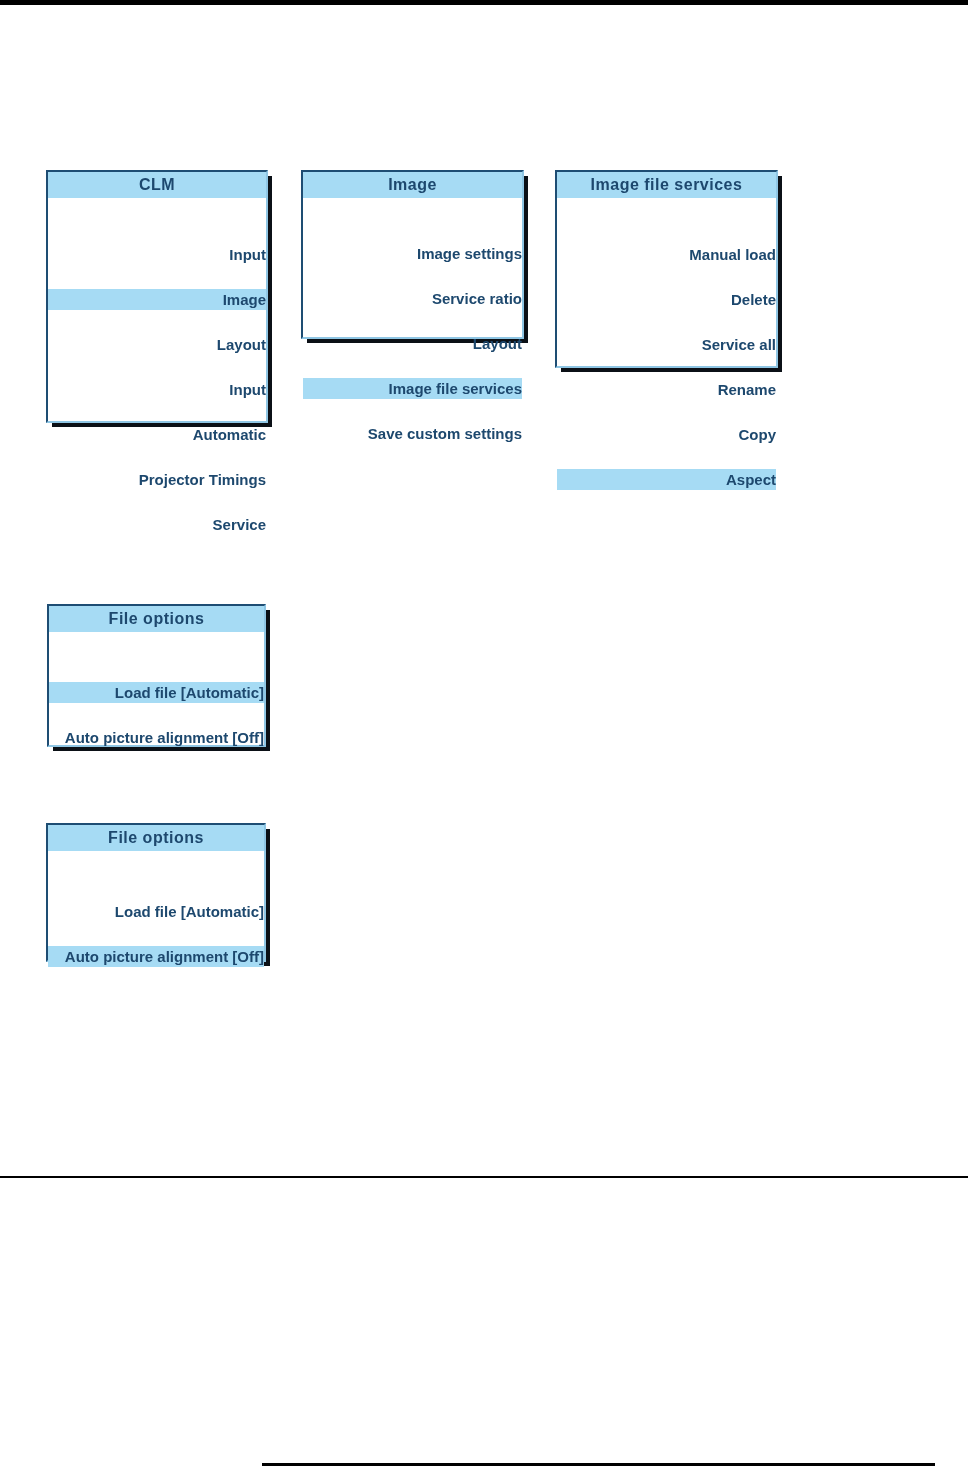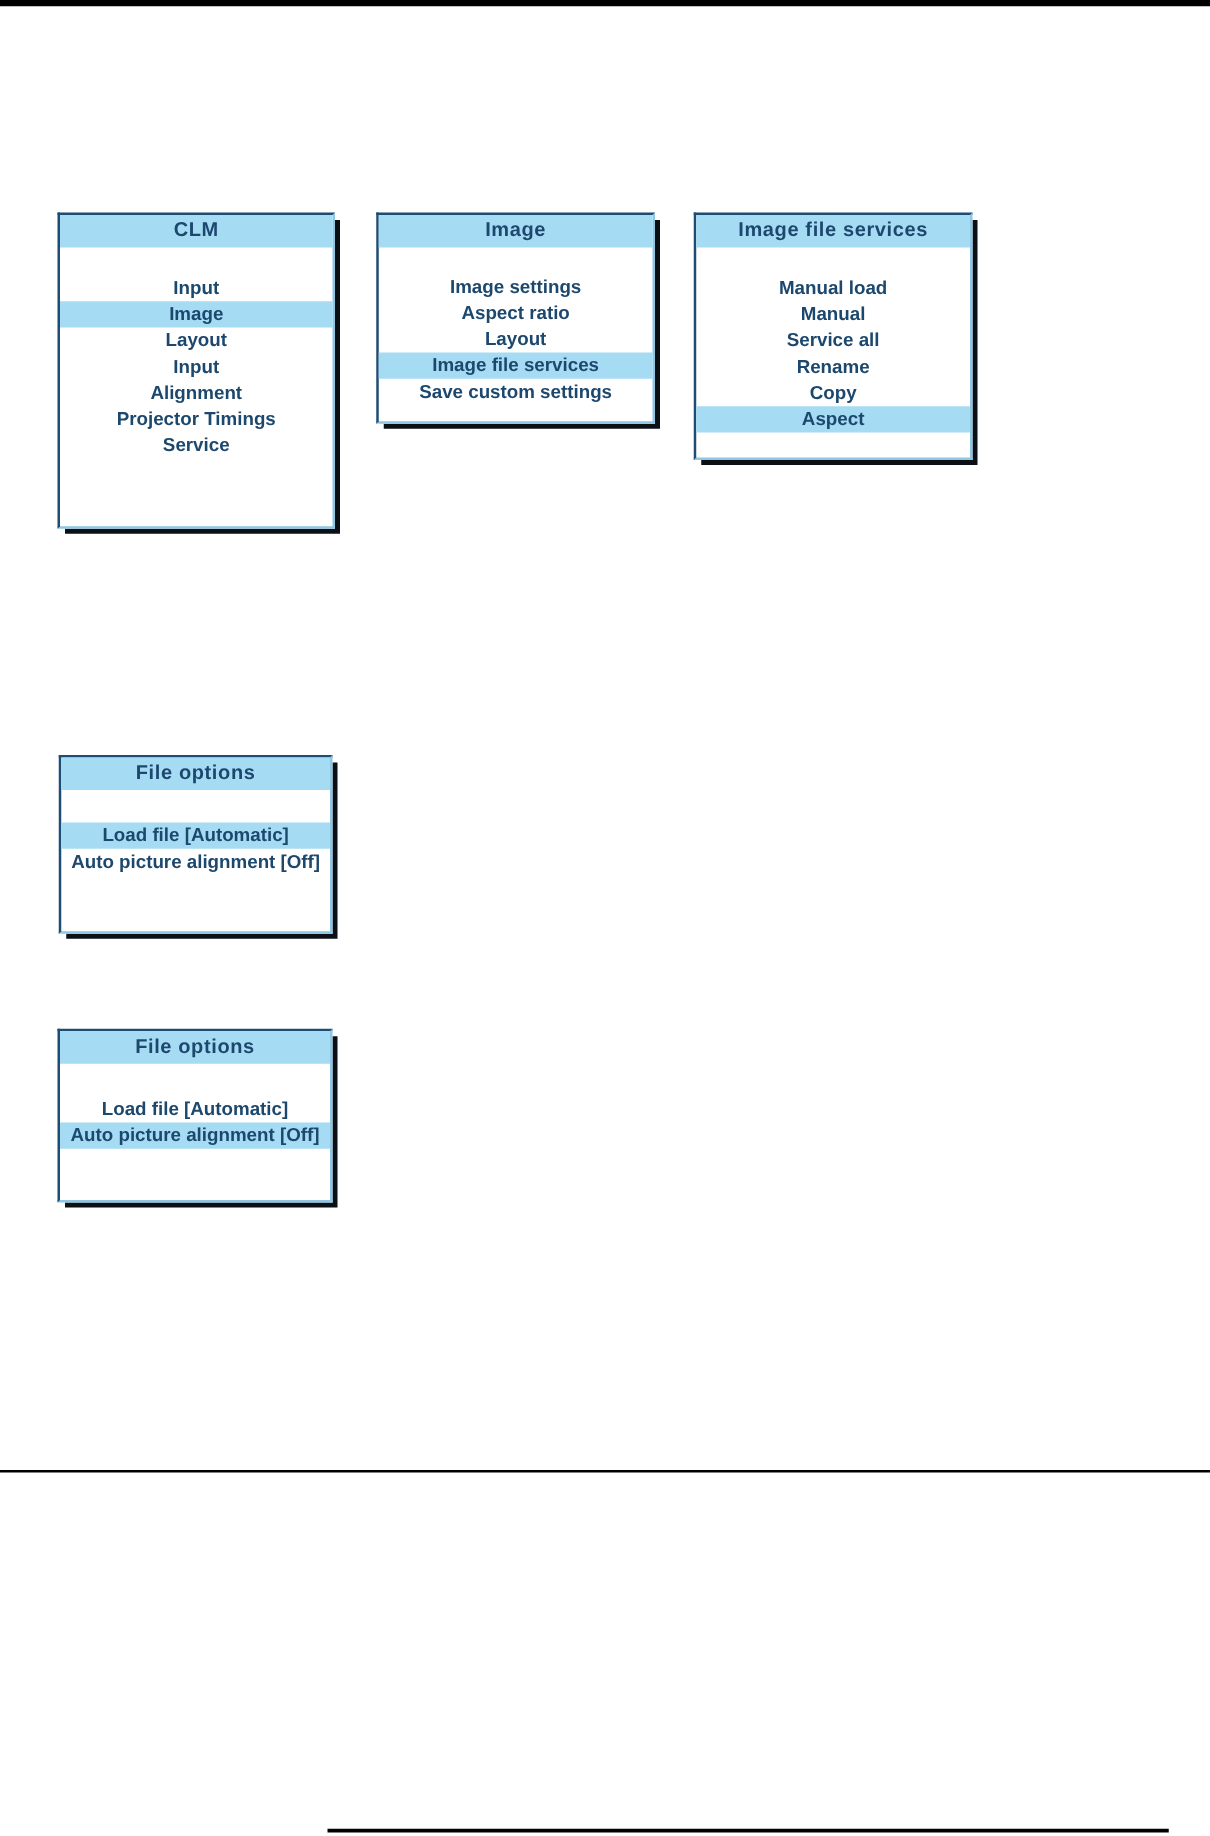--- a/index.html
+++ b/index.html
@@ -36,27 +36,28 @@
     font-weight: bold;
     font-size: 16px;
     letter-spacing: 0.5px;
     white-space: nowrap;
     overflow: hidden;
   }
   .menu-gap { width: 100%; }
   .menu-item {
     height: 21px;
     line-height: 21px;
-    text-align: center;
+    text-align: right;
     color: #1d486e;
     font-weight: bold;
     font-size: 15px;
     white-space: nowrap;
     overflow: hidden;
     cursor: default;
+    margin-top: 24px;
   }
   .menu-item.selected { background: #a6dbf4; }
   .divider-full {
     position: absolute;
     left: 0; top: 1176px;
     width: 968px; height: 2px;
     background: #000000;
   }
   .footer-rule {
     position: absolute;
@@ -71,38 +72,38 @@
 <div class="page">
   <div class="top-bar"></div>
   <div id="menus-layer">
       <div class="menu" style="left: 46px; top: 170px; width: 222px; height: 253px;">
         <div class="menu-title">CLM</div>
         <div class="menu-gap" style="height: 22px;"></div>
         <div class="menu-item">Input</div>
         <div class="menu-item selected">Image</div>
         <div class="menu-item">Layout</div>
         <div class="menu-item">Input</div>
-        <div class="menu-item">Alignment</div>
+        <div class="menu-item">Automatic</div>
         <div class="menu-item">Projector Timings</div>
         <div class="menu-item">Service</div>
       </div>
       <div class="menu" style="left: 301px; top: 170px; width: 223px; height: 169px;">
         <div class="menu-title">Image</div>
         <div class="menu-gap" style="height: 21px;"></div>
         <div class="menu-item">Image settings</div>
-        <div class="menu-item">Aspect ratio</div>
+        <div class="menu-item">Service ratio</div>
         <div class="menu-item">Layout</div>
         <div class="menu-item selected">Image file services</div>
         <div class="menu-item">Save custom settings</div>
       </div>
       <div class="menu" style="left: 555px; top: 170px; width: 223px; height: 198px;">
         <div class="menu-title">Image file services</div>
         <div class="menu-gap" style="height: 22px;"></div>
         <div class="menu-item">Manual load</div>
-        <div class="menu-item">Manual</div>
+        <div class="menu-item">Delete</div>
         <div class="menu-item">Service all</div>
         <div class="menu-item">Rename</div>
         <div class="menu-item">Copy</div>
         <div class="menu-item selected">Aspect</div>
       </div>
       <div class="menu" style="left: 47px; top: 604px; width: 219px; height: 143px;">
         <div class="menu-title">File options</div>
         <div class="menu-gap" style="height: 26px;"></div>
         <div class="menu-item selected">Load file [Automatic]</div>
         <div class="menu-item">Auto picture alignment [Off]</div>

